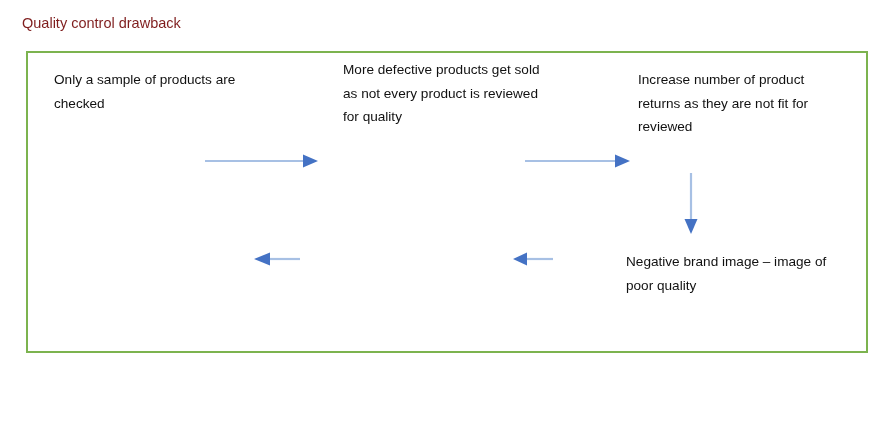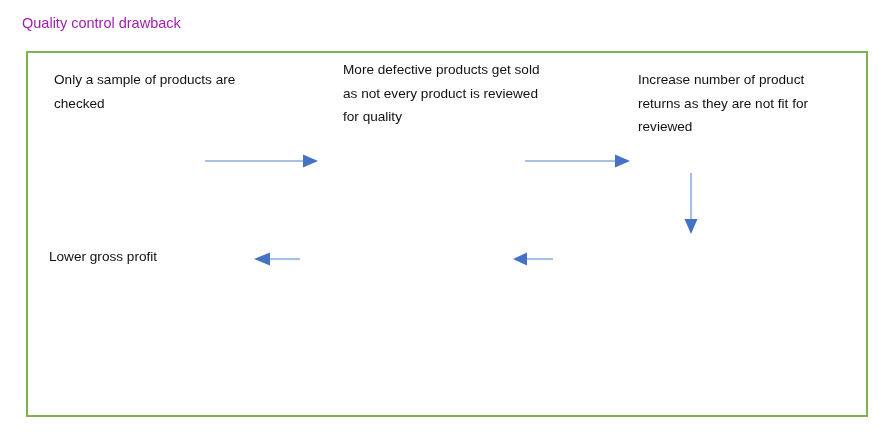--- a/index.html
+++ b/index.html
@@ -15,30 +15,30 @@
     font-family: "Liberation Sans", sans-serif;
     -webkit-font-smoothing: antialiased;
   }
 
   #page-title {
     position: absolute;
     left: 22px;
     top: 14px;
     font-size: 14.5px;
     line-height: 18px;
-    color: #a21caf;
+    color: #7f1d1d;
     white-space: nowrap;
   }
 
   #diagram-frame {
     position: absolute;
     left: 26px;
     top: 51px;
     width: 842px;
-    height: 366px;
+    height: 302px;
     border: 2px solid #7cb34f;
     box-sizing: border-box;
     background: #ffffff;
   }
 
   .node {
     position: absolute;
     font-size: 13.6px;
     line-height: 23.5px;
     color: #111111;
@@ -79,23 +79,23 @@
 <div id="page-title">Quality control drawback</div>
 
 <div id="diagram-frame">
 
   <div class="node" id="node-sample">Only a sample of products are checked</div>
 
   <div class="node" id="node-defective">More defective products get sold as not every product is reviewed for quality</div>
 
   <div class="node" id="node-returns">Increase number of product returns as they are not fit for reviewed</div>
 
+  <div class="node" id="node-brand-image">Negative brand image – image of poor quality</div>
 
 
-  <div class="node" id="node-gross-profit">Lower gross profit</div>
 
   <svg class="arrow" id="arrow-sample-to-defective" width="114" height="16" viewBox="0 0 114 16">
     <line class="arrow-shaft" x1="0" y1="8" x2="100" y2="8"></line>
     <polygon class="arrow-head" points="98,1.5 113,8 98,14.5"></polygon>
   </svg>
 
   <svg class="arrow" id="arrow-defective-to-returns" width="106" height="16" viewBox="0 0 106 16">
     <line class="arrow-shaft" x1="0" y1="8" x2="92" y2="8"></line>
     <polygon class="arrow-head" points="90,1.5 105,8 90,14.5"></polygon>
   </svg>

